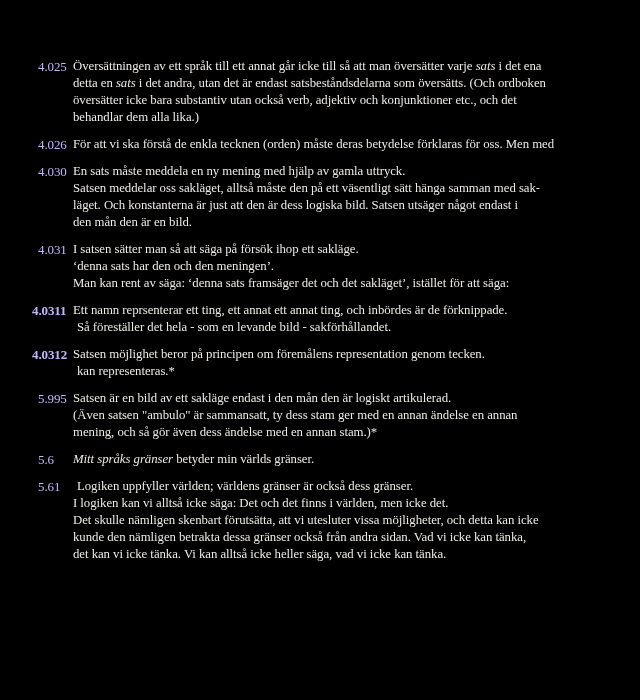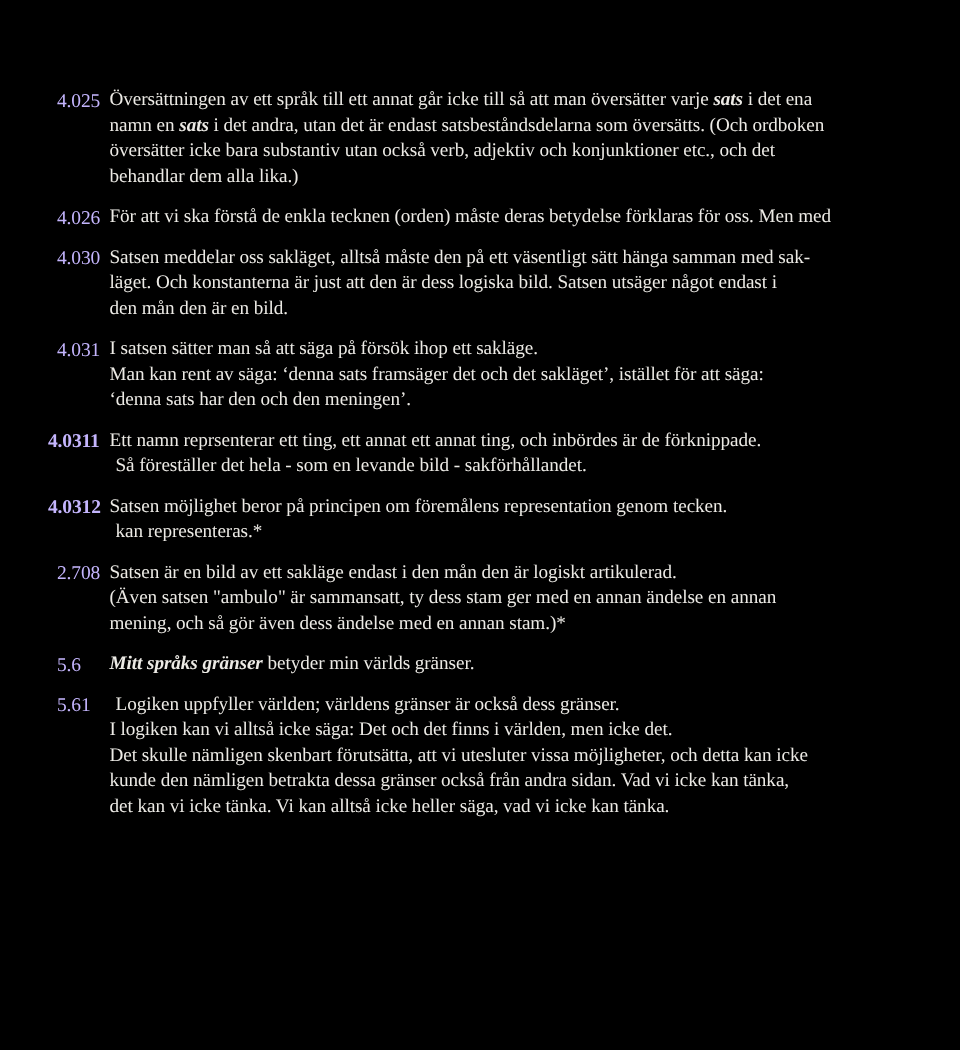--- a/index.html
+++ b/index.html
@@ -46,81 +46,81 @@
   .prop-body .ln {
     display: block;
     white-space: nowrap;
   }
   
   .prop-body .ln.ind {
     padding-left: 4px;
   }
   i {
     font-style: italic;
-    font-weight: bold;
   }
   
   .prop.wide .prop-num {
     width: 41px;
     margin-left: -6px;
     font-weight: bold;
   }
 </style>
 </head>
 <body>
 
 <div id="page">
   <div id="prop-list">
       <div class="prop">
         <div class="prop-num">4.025</div>
         <div class="prop-body">
           <span class="ln"><span>Översättningen av ett språk till ett annat går icke till så att man översätter varje </span><i>sats</i><span> i det ena</span></span>
-          <span class="ln"><span>namn en </span><i>sats</i><span> i det andra, utan det är endast satsbeståndsdelarna som översätts. (Och ordboken</span></span>
+          <span class="ln"><span>detta en </span><i>sats</i><span> i det andra, utan det är endast satsbeståndsdelarna som översätts. (Och ordboken</span></span>
           <span class="ln"><span>översätter icke bara substantiv utan också verb, adjektiv och konjunktioner etc., och det</span></span>
           <span class="ln"><span>behandlar dem alla lika.)</span></span>
         </div>
       </div>
       <div class="prop">
         <div class="prop-num">4.026</div>
         <div class="prop-body">
           <span class="ln"><span>För att vi ska förstå de enkla tecknen (orden) måste deras betydelse förklaras för oss. Men med</span></span>
         </div>
       </div>
       <div class="prop">
         <div class="prop-num">4.030</div>
         <div class="prop-body">
+          <span class="ln"><span>En sats måste meddela en ny mening med hjälp av gamla uttryck.</span></span>
           <span class="ln"><span>Satsen meddelar oss sakläget, alltså måste den på ett väsentligt sätt hänga samman med sak-</span></span>
           <span class="ln"><span>läget. Och konstanterna är just att den är dess logiska bild. Satsen utsäger något endast i</span></span>
           <span class="ln"><span>den mån den är en bild.</span></span>
         </div>
       </div>
       <div class="prop">
         <div class="prop-num">4.031</div>
         <div class="prop-body">
           <span class="ln"><span>I satsen sätter man så att säga på försök ihop ett sakläge.</span></span>
+          <span class="ln"><span>‘denna sats har den och den meningen’.</span></span>
           <span class="ln"><span>Man kan rent av säga: ‘denna sats framsäger det och det sakläget’, istället för att säga:</span></span>
-          <span class="ln"><span>‘denna sats har den och den meningen’.</span></span>
         </div>
       </div>
       <div class="prop wide">
         <div class="prop-num">4.0311</div>
         <div class="prop-body">
           <span class="ln"><span>Ett namn reprsenterar ett ting, ett annat ett annat ting, och inbördes är de förknippade.</span></span>
           <span class="ln ind"><span>Så föreställer det hela - som en levande bild - sakförhållandet.</span></span>
         </div>
       </div>
       <div class="prop wide">
         <div class="prop-num">4.0312</div>
         <div class="prop-body">
           <span class="ln"><span>Satsen möjlighet beror på principen om föremålens representation genom tecken.</span></span>
           <span class="ln ind"><span>kan representeras.*</span></span>
         </div>
       </div>
       <div class="prop">
-        <div class="prop-num">2.708</div>
+        <div class="prop-num">5.995</div>
         <div class="prop-body">
           <span class="ln"><span>Satsen är en bild av ett sakläge endast i den mån den är logiskt artikulerad.</span></span>
           <span class="ln"><span>(Även satsen "ambulo" är sammansatt, ty dess stam ger med en annan ändelse en annan</span></span>
           <span class="ln"><span>mening, och så gör även dess ändelse med en annan stam.)*</span></span>
         </div>
       </div>
       <div class="prop">
         <div class="prop-num">5.6</div>
         <div class="prop-body">
           <span class="ln"><i>Mitt språks gränser</i><span> betyder min världs gränser.</span></span>

